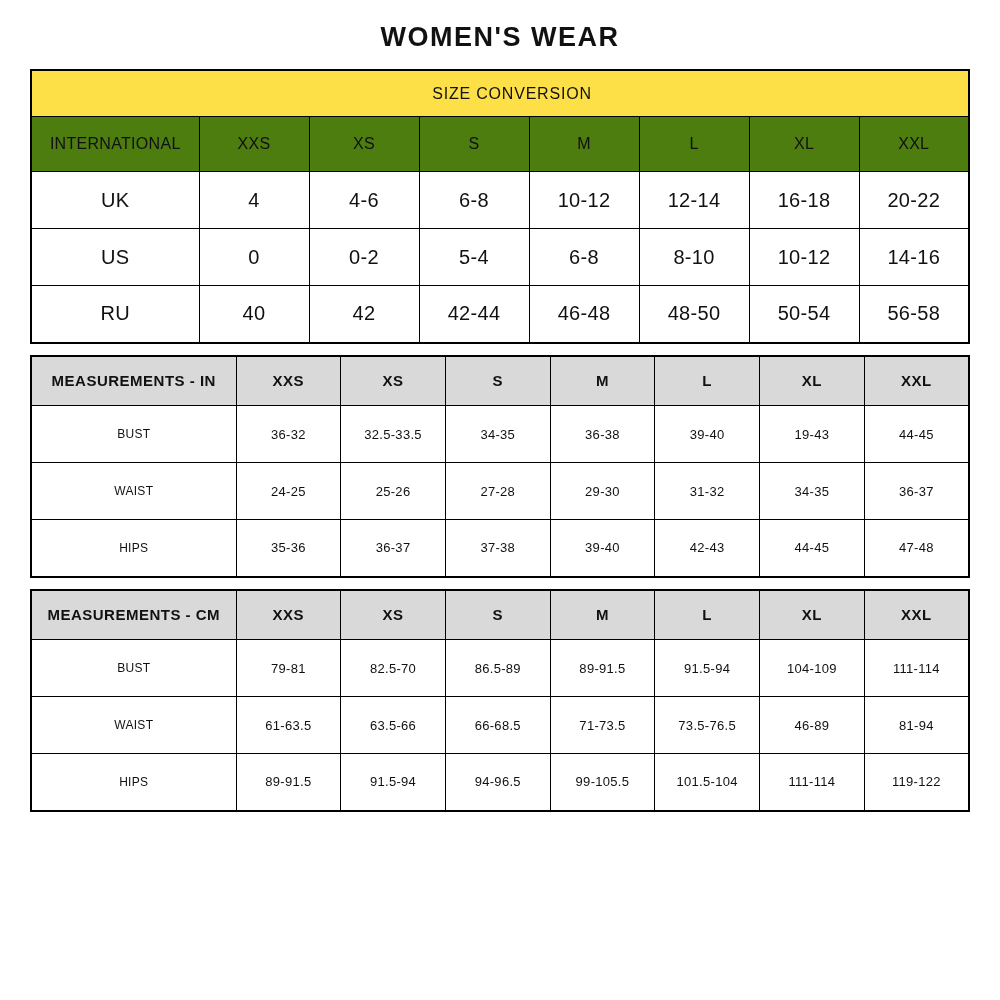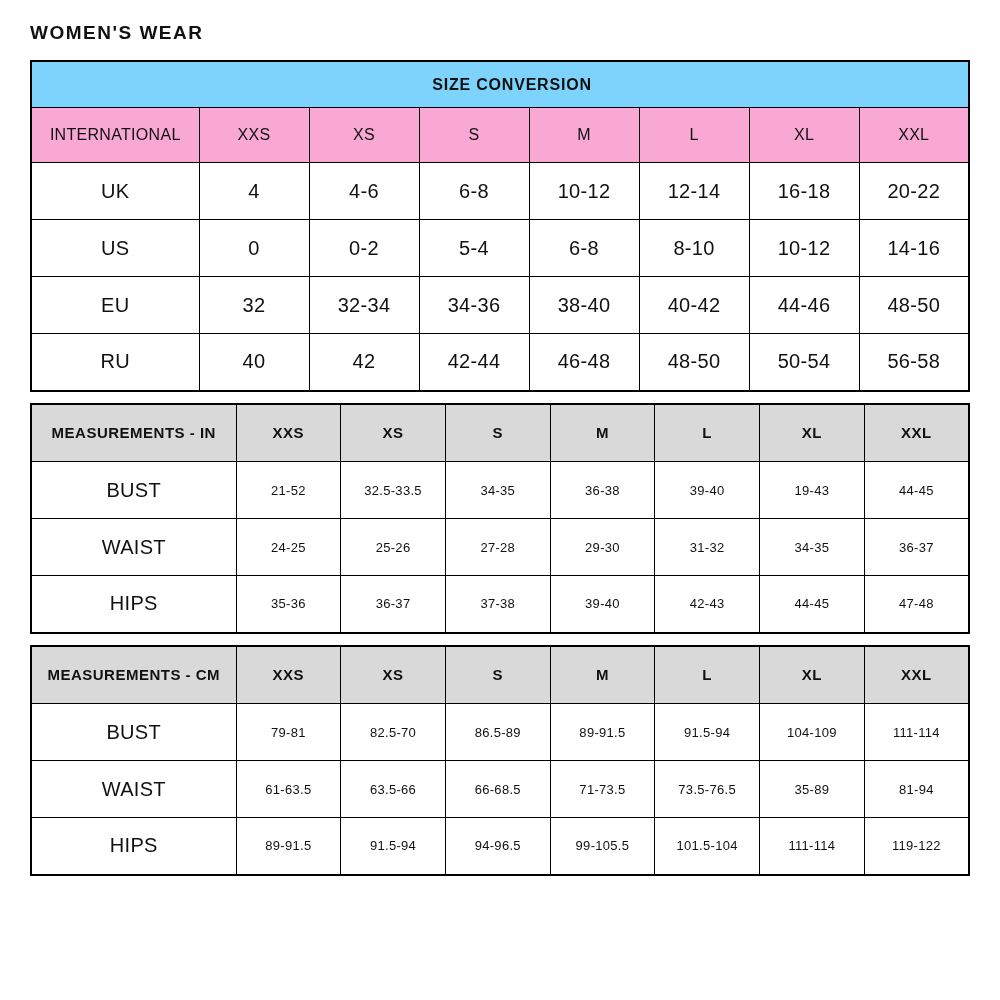--- a/index.html
+++ b/index.html
@@ -6,24 +6,24 @@
   body {
     width: 1000px;
     min-height: 1000px;
     background: #ffffff;
     color: #111111;
     font-family: "Liberation Sans", sans-serif;
   }
   .page { padding: 12px 30px 0; }
 
   h1.page-title {
-    font-size: 19px;
+    font-size: 27px;
     font-weight: 700;
     letter-spacing: 1.5px;
-    text-align: left;
+    text-align: center;
     margin: 10px 0 16px;
   }
 
   table.tbl {
     width: 100%;
     border-collapse: collapse;
     table-layout: fixed;
     border: 2px solid #000;
     margin: 0 0 11px;
   }
@@ -34,42 +34,42 @@
     font-weight: 400;
     letter-spacing: 0.3px;
     padding: 0 4px;
     overflow: hidden;
   }
 
   
   .tbl-size col.c0 { width: 168px; }
   .tbl-size .banner-row th {
     height: 45px;
-    background: #7dd3fc;
-    font-weight: 700;
+    background: #fde047;
+    font-weight: 400;
     font-size: 16px;
     letter-spacing: 0.8px;
     padding-left: 28px;
   }
   .tbl-size tr.cols { height: 55px; }
-  .tbl-size tr.cols th { font-size: 16px; background: #f9a8d4; text-align: center; }
+  .tbl-size tr.cols th { font-size: 16px; background: #4d7c0f; text-align: center; }
   .tbl-size tbody tr { height: 57px; }
   .tbl-size tbody th, .tbl-size tbody td { font-size: 20px; }
 
   
   .tbl-meas col.c0m { width: 205px; }
-  .tbl-meas thead tr { height: 58px; }
+  .tbl-meas thead tr { height: 50px; }
   .tbl-meas thead th {
     background: #d9d9d9;
     font-weight: 700;
     font-size: 15px;
     letter-spacing: 0.5px;
   }
   .tbl-meas tbody tr { height: 57px; }
-  .tbl-meas tbody th { font-size: 20px; margin-left: 45px; }
+  .tbl-meas tbody th { font-size: 12px; margin-left: 45px; }
   .tbl-meas tbody td { font-size: 13px; }
 </style>
 </head>
 <body>
 
 <div class="page">
 
   <h1 class="page-title">WOMEN'S WEAR</h1>
 
   <table class="tbl tbl-size">
@@ -107,30 +107,20 @@
           <th>US</th>
           <td>0</td>
           <td>0-2</td>
           <td>5-4</td>
           <td>6-8</td>
           <td>8-10</td>
           <td>10-12</td>
           <td>14-16</td>
         </tr>
         <tr>
-          <th>EU</th>
-          <td>32</td>
-          <td>32-34</td>
-          <td>34-36</td>
-          <td>38-40</td>
-          <td>40-42</td>
-          <td>44-46</td>
-          <td>48-50</td>
-        </tr>
-        <tr>
           <th>RU</th>
           <td>40</td>
           <td>42</td>
           <td>42-44</td>
           <td>46-48</td>
           <td>48-50</td>
           <td>50-54</td>
           <td>56-58</td>
         </tr>
       </tbody>
@@ -149,21 +139,21 @@
           <th>S</th>
           <th>M</th>
           <th>L</th>
           <th>XL</th>
           <th>XXL</th>
         </tr>
     </thead>
     <tbody id="measurements_in-body">
         <tr>
           <th>BUST</th>
-          <td>21-52</td>
+          <td>36-32</td>
           <td>32.5-33.5</td>
           <td>34-35</td>
           <td>36-38</td>
           <td>39-40</td>
           <td>19-43</td>
           <td>44-45</td>
         </tr>
         <tr>
           <th>WAIST</th>
           <td>24-25</td>
@@ -215,21 +205,21 @@
           <td>104-109</td>
           <td>111-114</td>
         </tr>
         <tr>
           <th>WAIST</th>
           <td>61-63.5</td>
           <td>63.5-66</td>
           <td>66-68.5</td>
           <td>71-73.5</td>
           <td>73.5-76.5</td>
-          <td>35-89</td>
+          <td>46-89</td>
           <td>81-94</td>
         </tr>
         <tr>
           <th>HIPS</th>
           <td>89-91.5</td>
           <td>91.5-94</td>
           <td>94-96.5</td>
           <td>99-105.5</td>
           <td>101.5-104</td>
           <td>111-114</td>

